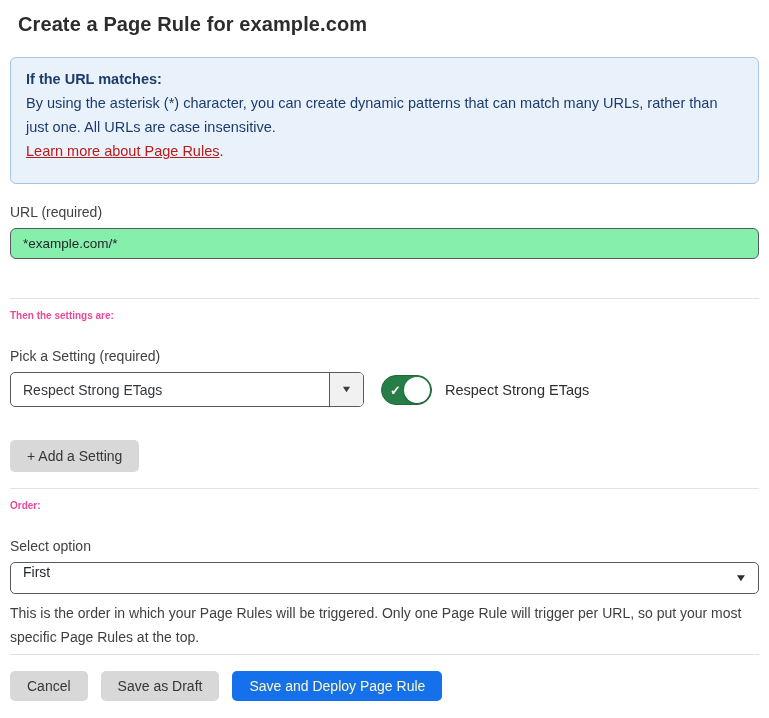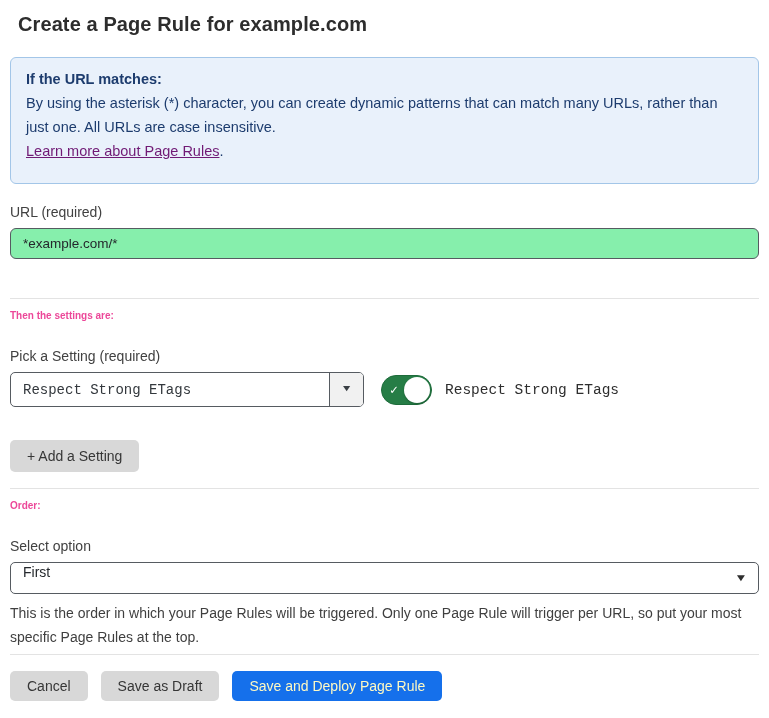--- a/index.html
+++ b/index.html
@@ -25,21 +25,21 @@
     border: 1px solid #a3c6e8;
     border-radius: 6px;
     padding: 9px 15px 20px 15px;
     color: #1d3c6e;
     font-size: 14.5px;
     line-height: 24px;
     margin-bottom: 20px;
   }
   .info-heading { font-weight: 700; }
   .info-link {
-    color: #701a75;
+    color: #b91c1c;
     text-decoration: underline;
     cursor: pointer;
   }
   .field-label {
     display: block;
     font-size: 14px;
     color: #414141;
     margin-bottom: 8px;
   }
   .url-input {
@@ -67,21 +67,20 @@
     font-weight: 700;
     color: #ec4899;
     margin-top: 8px;
     line-height: 18px;
   }
   .pick-label { margin-top: 23px; }
   .setting-row {
     display: flex;
     align-items: center;
     margin-bottom: 33px;
-    font-family: Liberation Mono, monospace;
   }
   .dropdown {
     display: inline-flex;
     align-items: stretch;
     width: 354px;
     height: 35px;
     border: 1px solid #565b61;
     border-radius: 5px;
     background: #ffffff;
     cursor: pointer;

